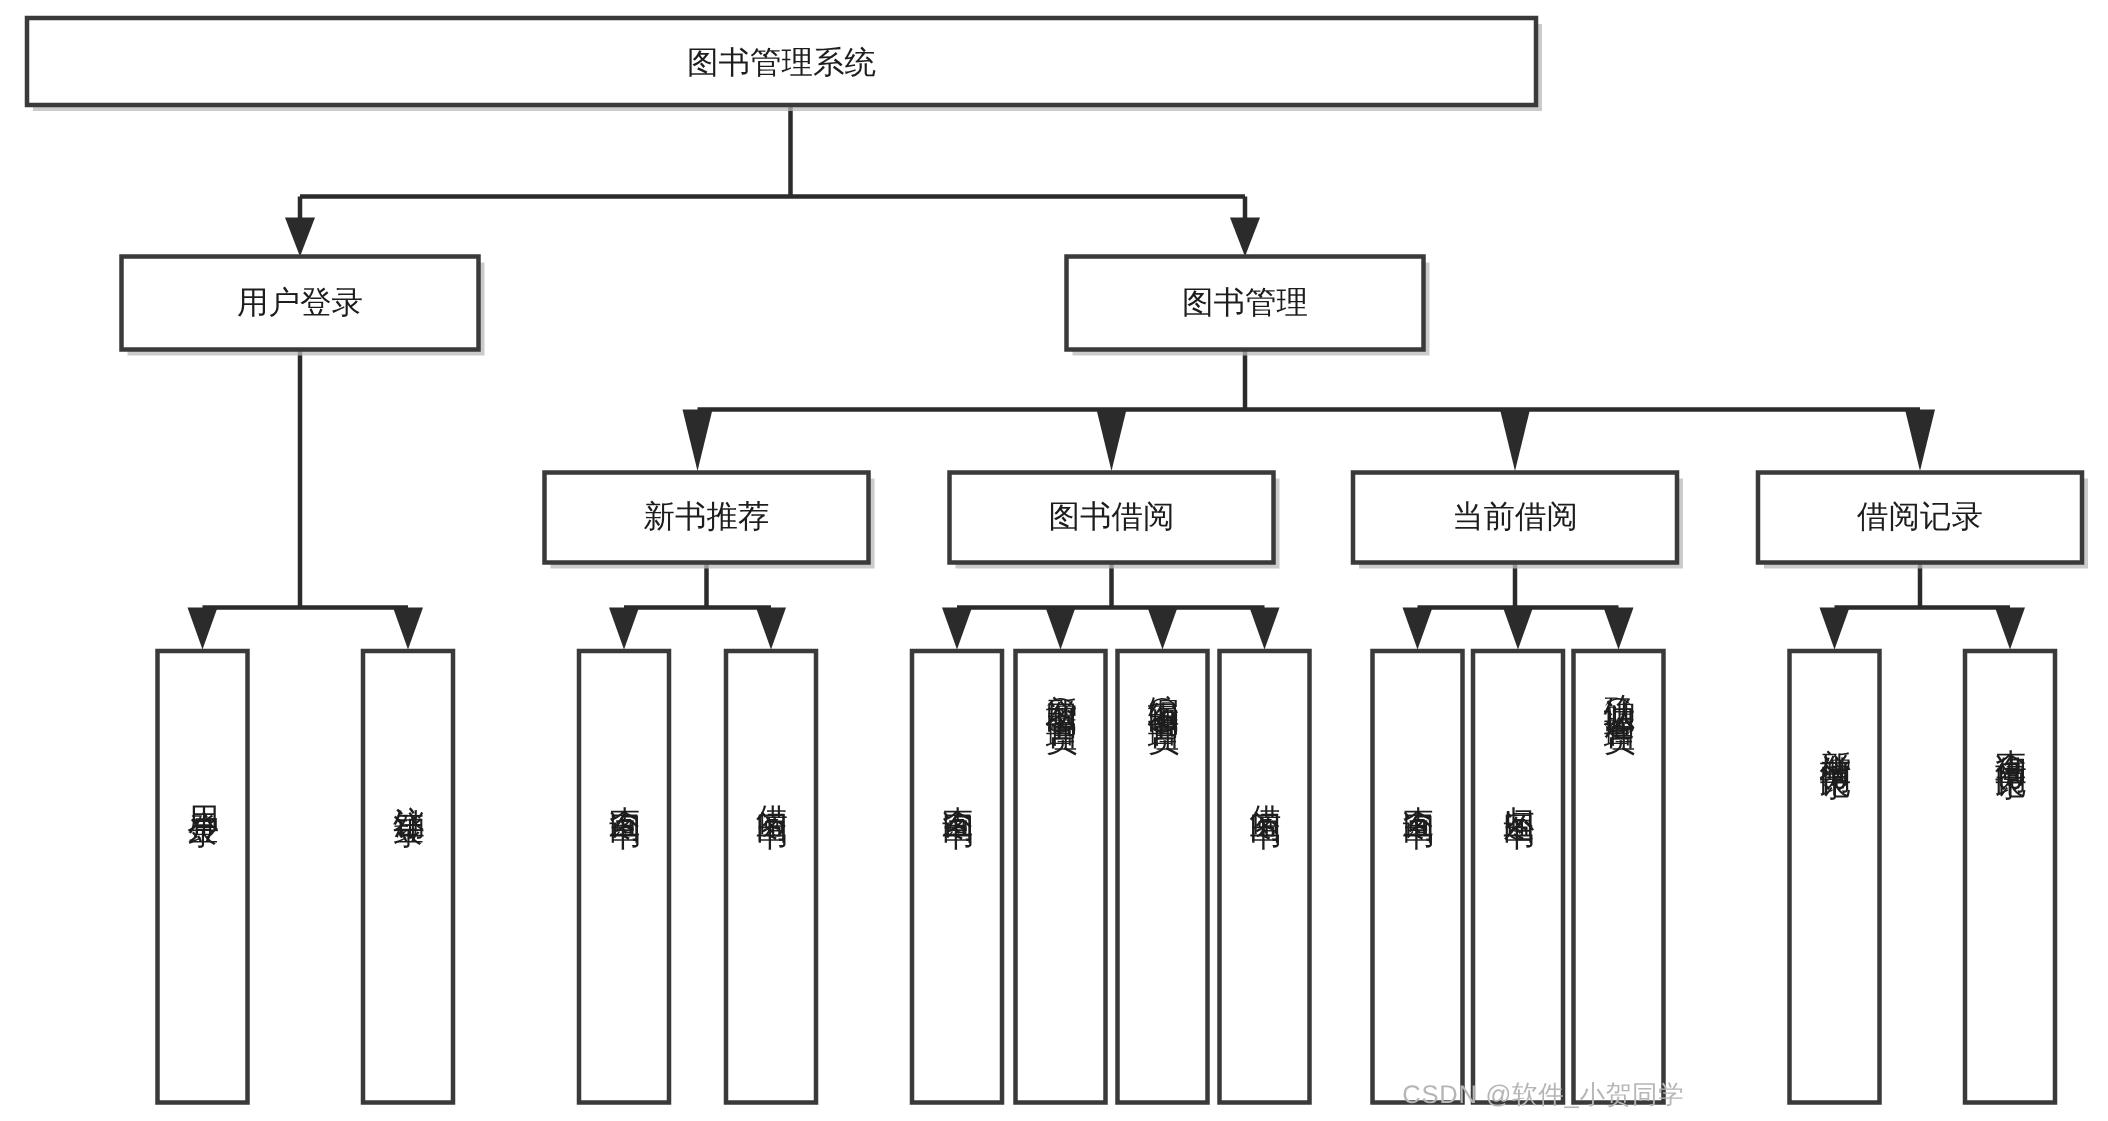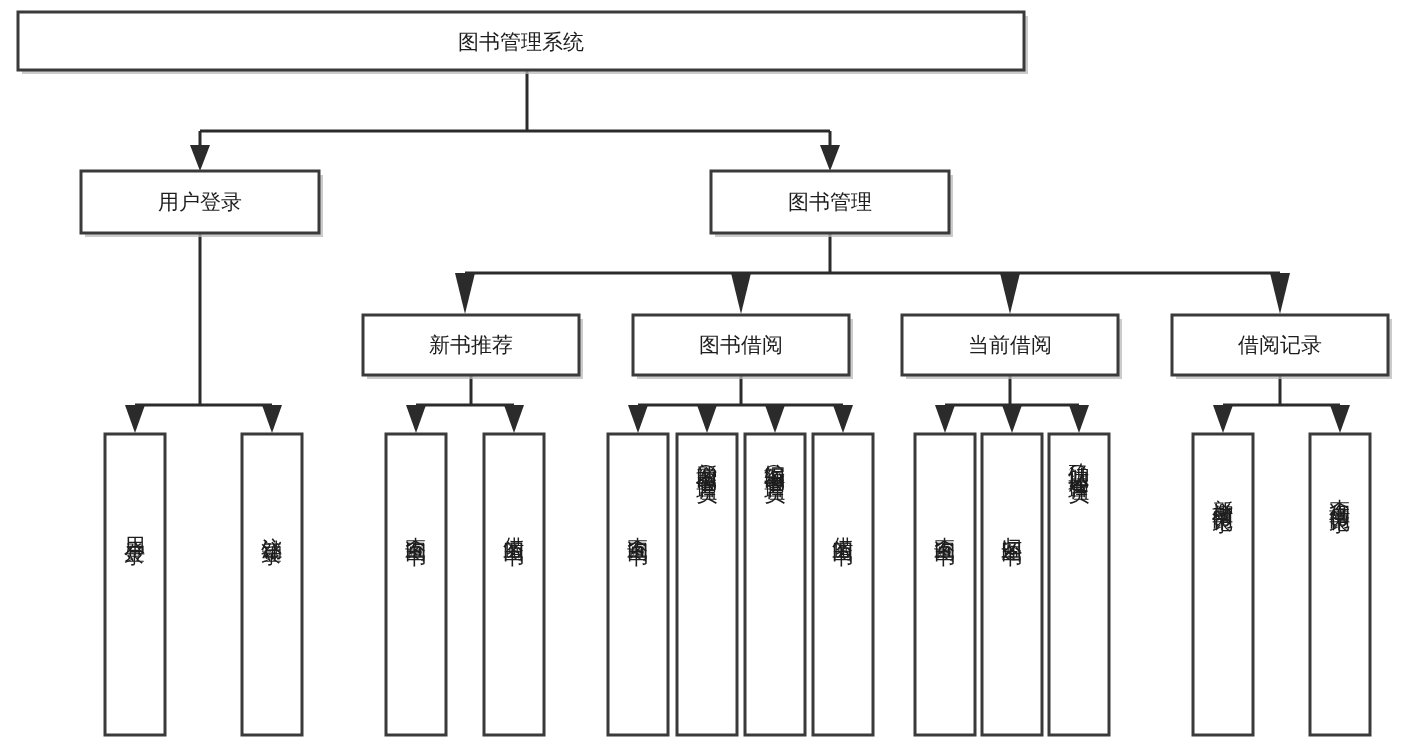--- a/index.html
+++ b/index.html
@@ -245,14 +245,15 @@
   </div>
 
   <div class="vlabel-wrap" style="left:1193px; top:434px; width:60px; height:301px;">
     <span class="vlabel" style="margin-top:48px;">新增借阅记录</span>
   </div>
 
   <div class="vlabel-wrap" style="left:1310px; top:434px; width:60px; height:301px;">
     <span class="vlabel" style="margin-top:48px;">查询借阅记录</span>
   </div>
 
+  <div class="watermark">CSDN @软件_小贺同学</div>
 
 </div>
 
 </body></html>

